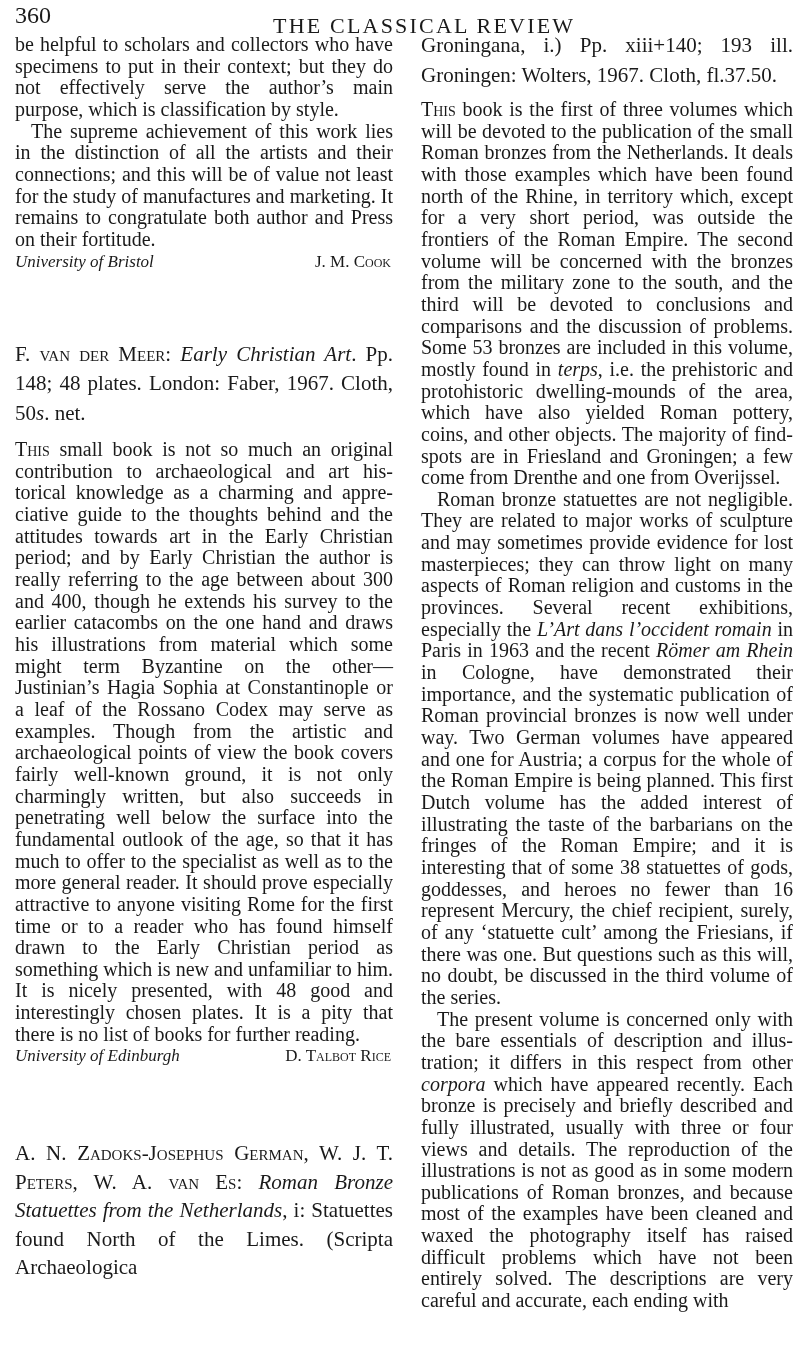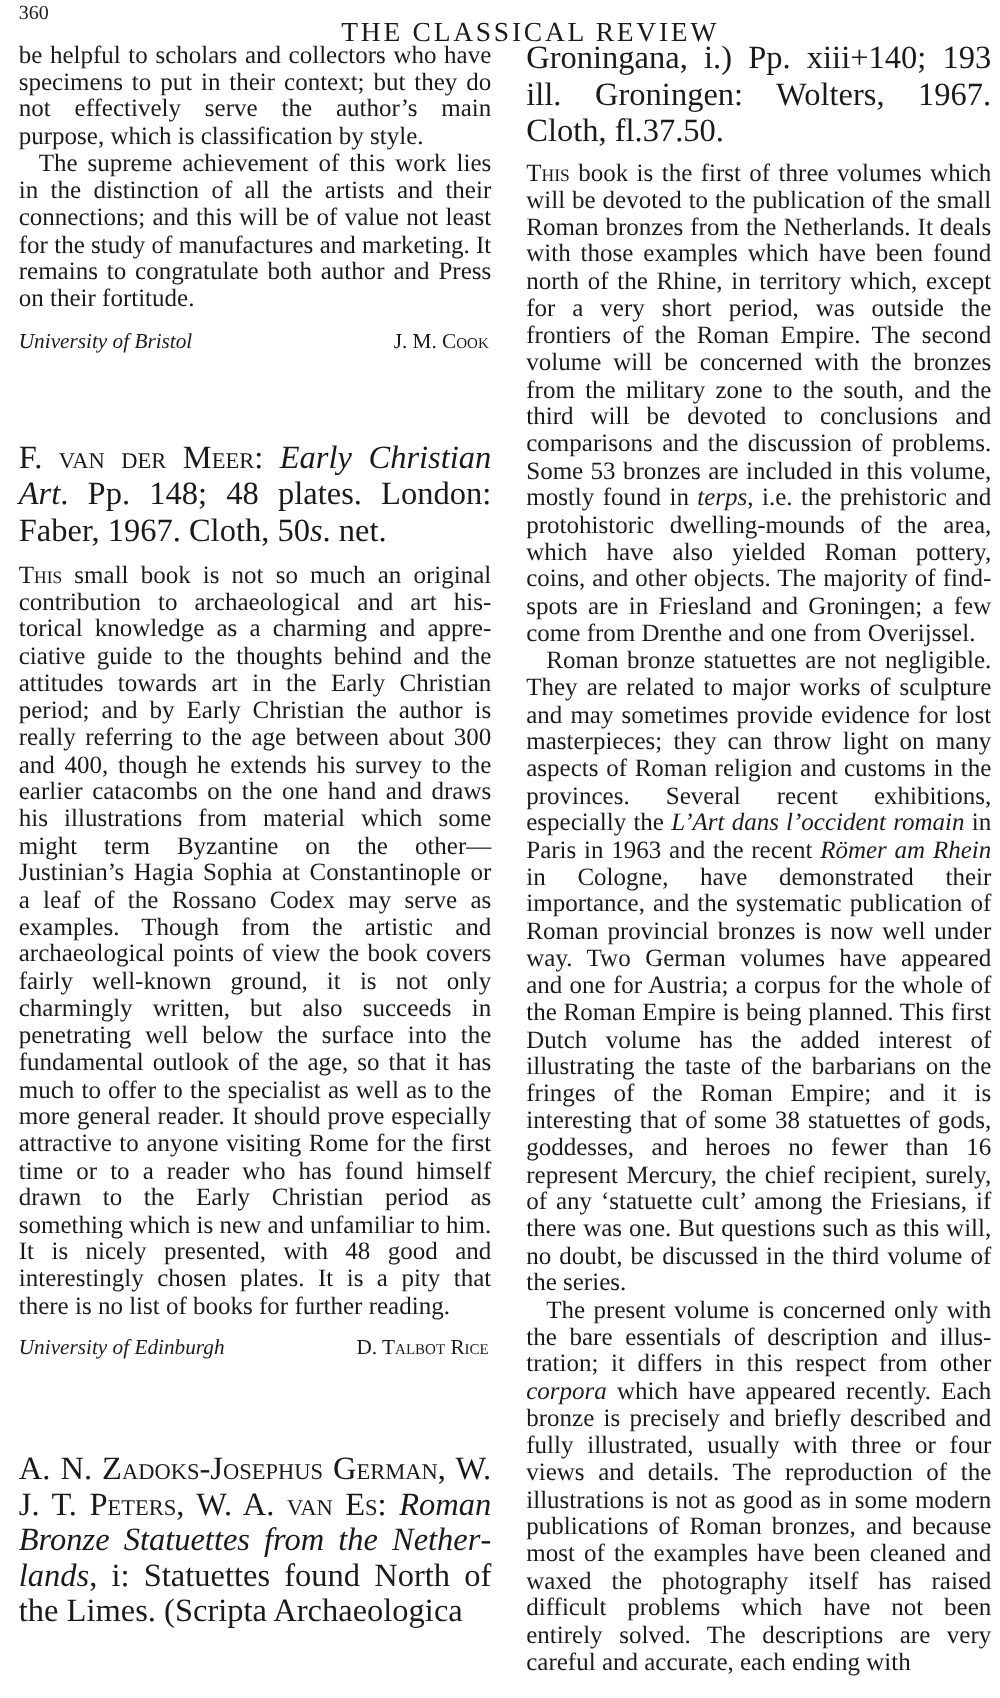--- a/index.html
+++ b/index.html
@@ -5,48 +5,48 @@
   html, body { margin: 0; padding: 0; background: #ffffff; }
   body {
     width: 800px; height: 1358px; overflow: hidden; position: relative;
     font-family: "Liberation Serif", "DejaVu Serif", serif;
     color: #1a1a1a;
   }
   .running-head {
     position: absolute; top: 0; left: 15px; right: 8px; height: 30px;
   }
   .page-number {
-    position: absolute; left: 0; top: 2px; font-size: 16px;
+    position: absolute; left: 0; top: 2px; font-size: 24px;
   }
   .journal-title {
     position: absolute; left: 258px; top: 13px; font-size: 22px; letter-spacing: 2.2px;
   }
   .col {
     position: absolute; top: 34px;
   }
   .col-left { left: 15px; width: 378px; }
   .col-right { left: 421px; width: 372px; top: 31px; }
 
   p {
     margin: 0; font-size: 20px; line-height: 21.65px;
     text-align: justify; hyphens: manual;
   }
   p.indent { text-indent: 16px; }
   .sc { font-variant: small-caps; margin-top: 28px; }
   .it { font-style: italic; }
 
   .sig {
     display: flex; justify-content: space-between; font-size: 17px;
-    line-height: 22px; margin-top: 11px;
+    line-height: 22px; 
   }
   .sig .affil { font-style: italic; }
   .sig .author { font-variant: small-caps; padding-right: 2px; }
 
   .entry-head {
-    font-size: 26px; line-height: 29.5px; text-align: justify;
+    font-size: 21px; line-height: 29.5px; text-align: justify;
   }
   .entry-head.tight { line-height: 28.5px; }
 
   .spacer-1 { height: 67px; }
   .spacer-2 { height: 11px; }
   .spacer-3 { height: 72px; }
   .spacer-r { height: 9px; }
 </style>
 </head>
 <body>

